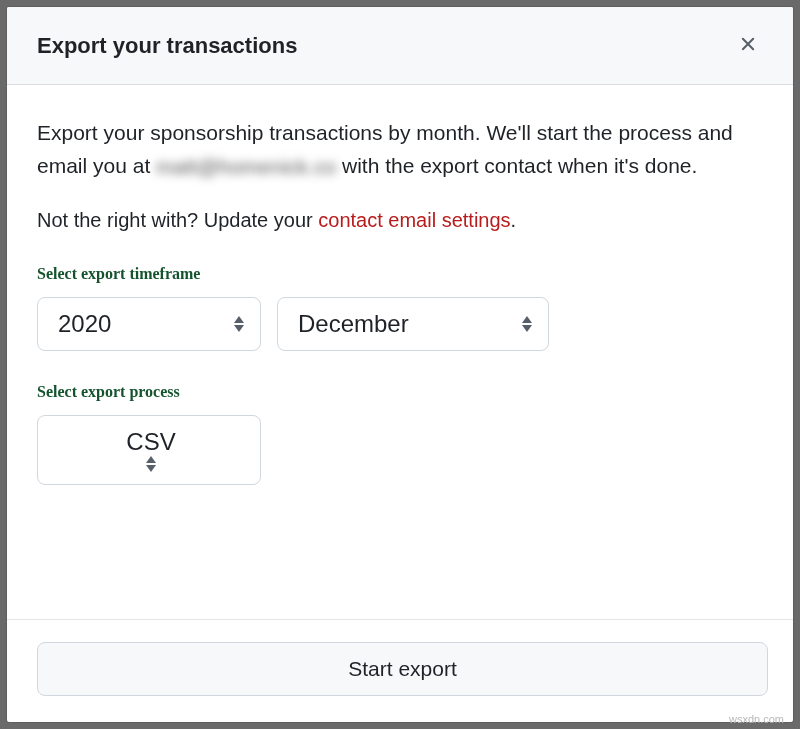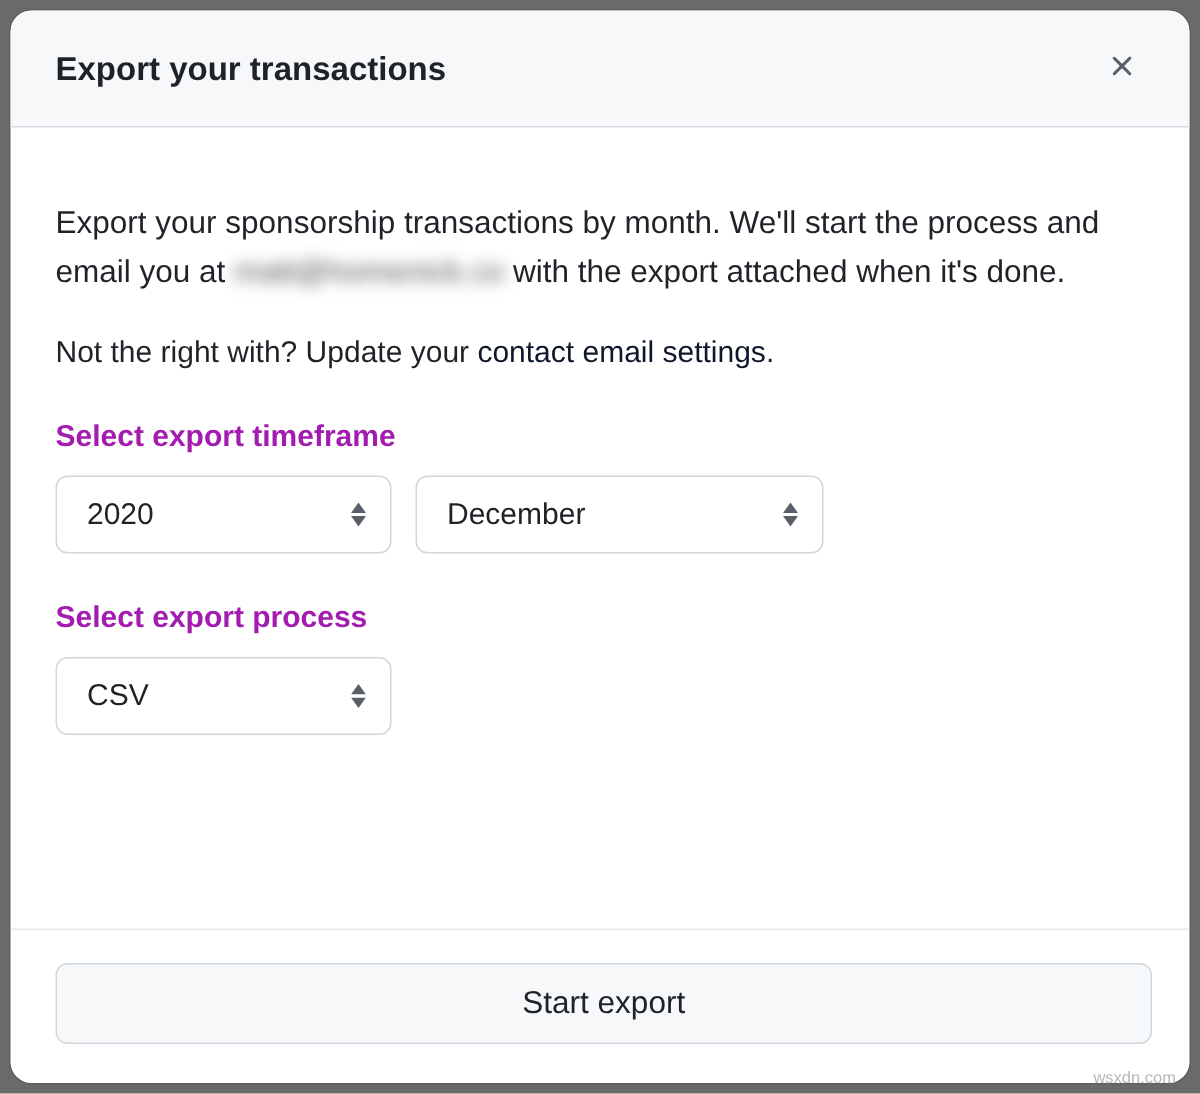--- a/index.html
+++ b/index.html
@@ -9,26 +9,25 @@
       width: 800px;
       height: 729px;
       display: flex;
       align-items: center;
       justify-content: center;
     }
     .modal {
       width: 786px;
       height: 715px;
       background: #ffffff;
-      border-radius: 14px;
+      border-radius: 2px;
       overflow: hidden;
       display: flex;
       flex-direction: column;
       box-shadow: 0 0 0 1px rgba(0,0,0,0.1);
-      gap: 16px;
     }
     .modal-header {
       display: flex;
       align-items: center;
       justify-content: space-between;
       padding: 22px 30px;
       background: #f6f8fa;
       border-bottom: 1px solid #d9dde1;
     }
     .modal-title {
@@ -64,53 +63,54 @@
       color: #555;
       user-select: none;
     }
     .email-hint {
       font-size: 20px;
       line-height: 1.5;
       margin-bottom: 30px;
       color: #1f2328;
     }
     .link {
-      color: #0f172a;
+      color: #b91c1c;
       text-decoration: none;
       cursor: pointer;
       margin-top: 48px;
     }
     .section-label {
-      font-size: 20px;
+      font-size: 16px;
       font-weight: 600;
-      color: #a21caf;
+      color: #14532d;
       margin-bottom: 14px;
+      font-family: Liberation Serif, serif;
     }
     .select-row {
       display: flex;
       gap: 16px;
       margin-bottom: 32px;
     }
     .select {
       position: relative;
       display: flex;
       align-items: center;
       justify-content: space-between;
       border: 1px solid #d0d7de;
       border-radius: 8px;
       background: #ffffff;
       padding: 12px 16px 12px 20px;
-      font-size: 20px;
+      font-size: 24px;
       color: #1f2328;
       cursor: pointer;
       min-height: 52px;
     }
     .select-year { width: 224px; }
     .select-month { width: 272px; }
-    .select-format { width: 224px; margin-bottom: 10px; }
+    .select-format { width: 224px; margin-bottom: 10px; flex-direction: column; }
     .sort-icon {
       display: flex;
       flex-direction: column;
       align-items: center;
       gap: 2px;
       color: #57606a;
     }
     .sort-icon svg { width: 10px; height: 7px; display: block; }
     .modal-footer {
       border-top: 1px solid #e4e7ea;
@@ -148,21 +148,21 @@
         <svg viewBox="0 0 16 16" fill="currentColor">
             <path d="M3.72 3.72a.75.75 0 011.06 0L8 6.94l3.22-3.22a.75.75 0 111.06 1.06L9.06 8l3.22 3.22a.75.75 0 11-1.06 1.06L8 9.06l-3.22 3.22a.75.75 0 01-1.06-1.06L6.94 8 3.72 4.78a.75.75 0 010-1.06z"></path>
           </svg>
       </span>
     </button>
   </div>
 
   <div class="modal-body">
 
     <p class="description">
-      <span>Export your sponsorship transactions by month. We'll start the process and email you at </span><span class="redacted">matt@homenick.co</span><span> with the export attached when it's done.</span>
+      <span>Export your sponsorship transactions by month. We'll start the process and email you at </span><span class="redacted">matt@homenick.co</span><span> with the export contact when it's done.</span>
     </p>
 
     <p class="email-hint">
       <span>Not the right with? Update your </span><a class="link">contact email settings</a><span>.</span>
     </p>
 
     <div class="section-label">Select export timeframe</div>
 
     <div class="select-row">
       <div class="select select-year">

